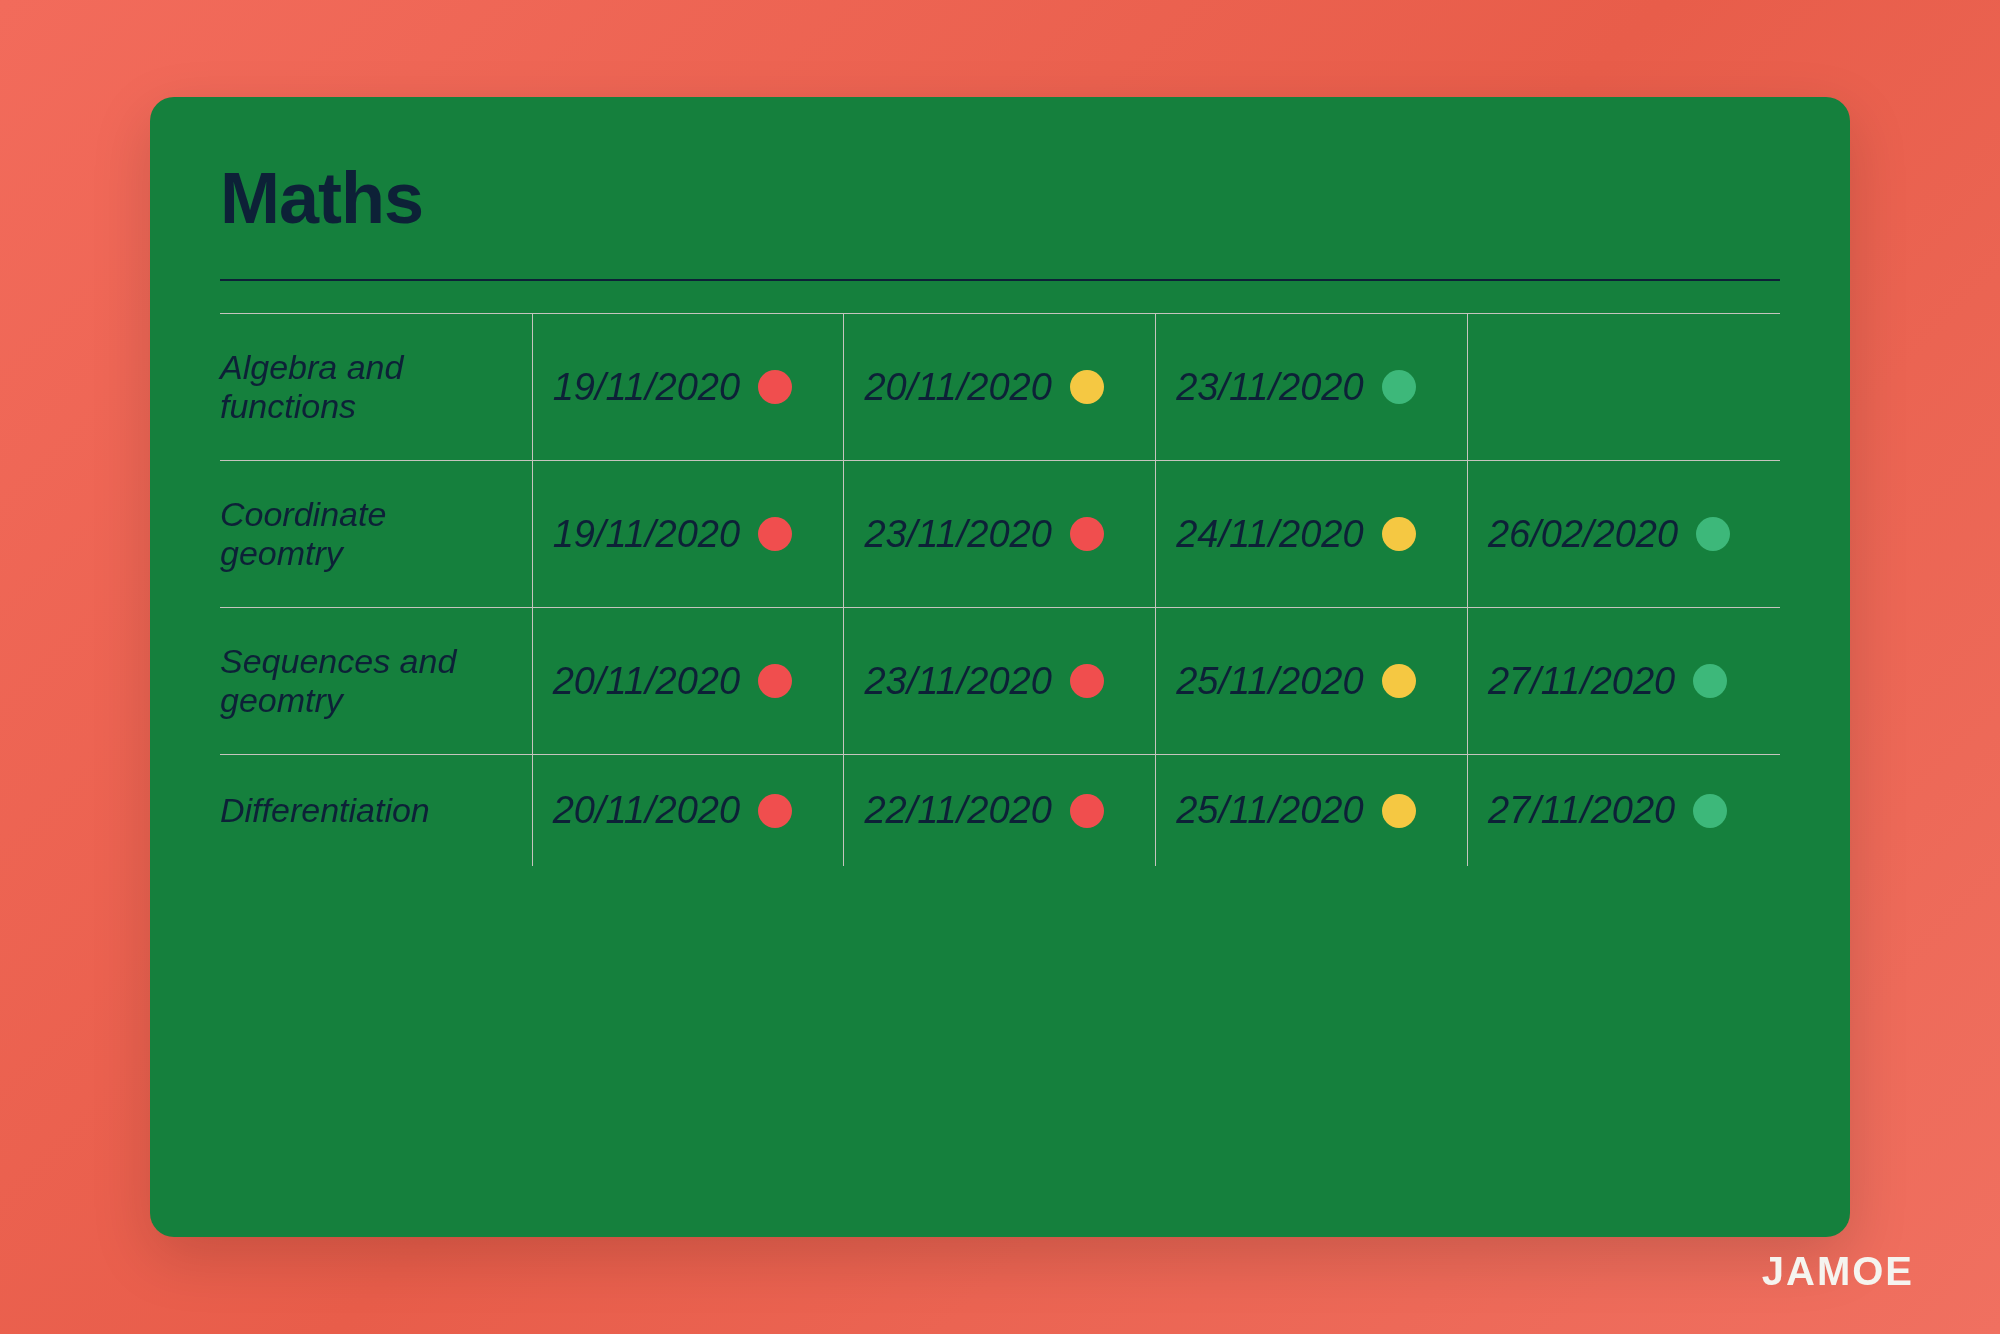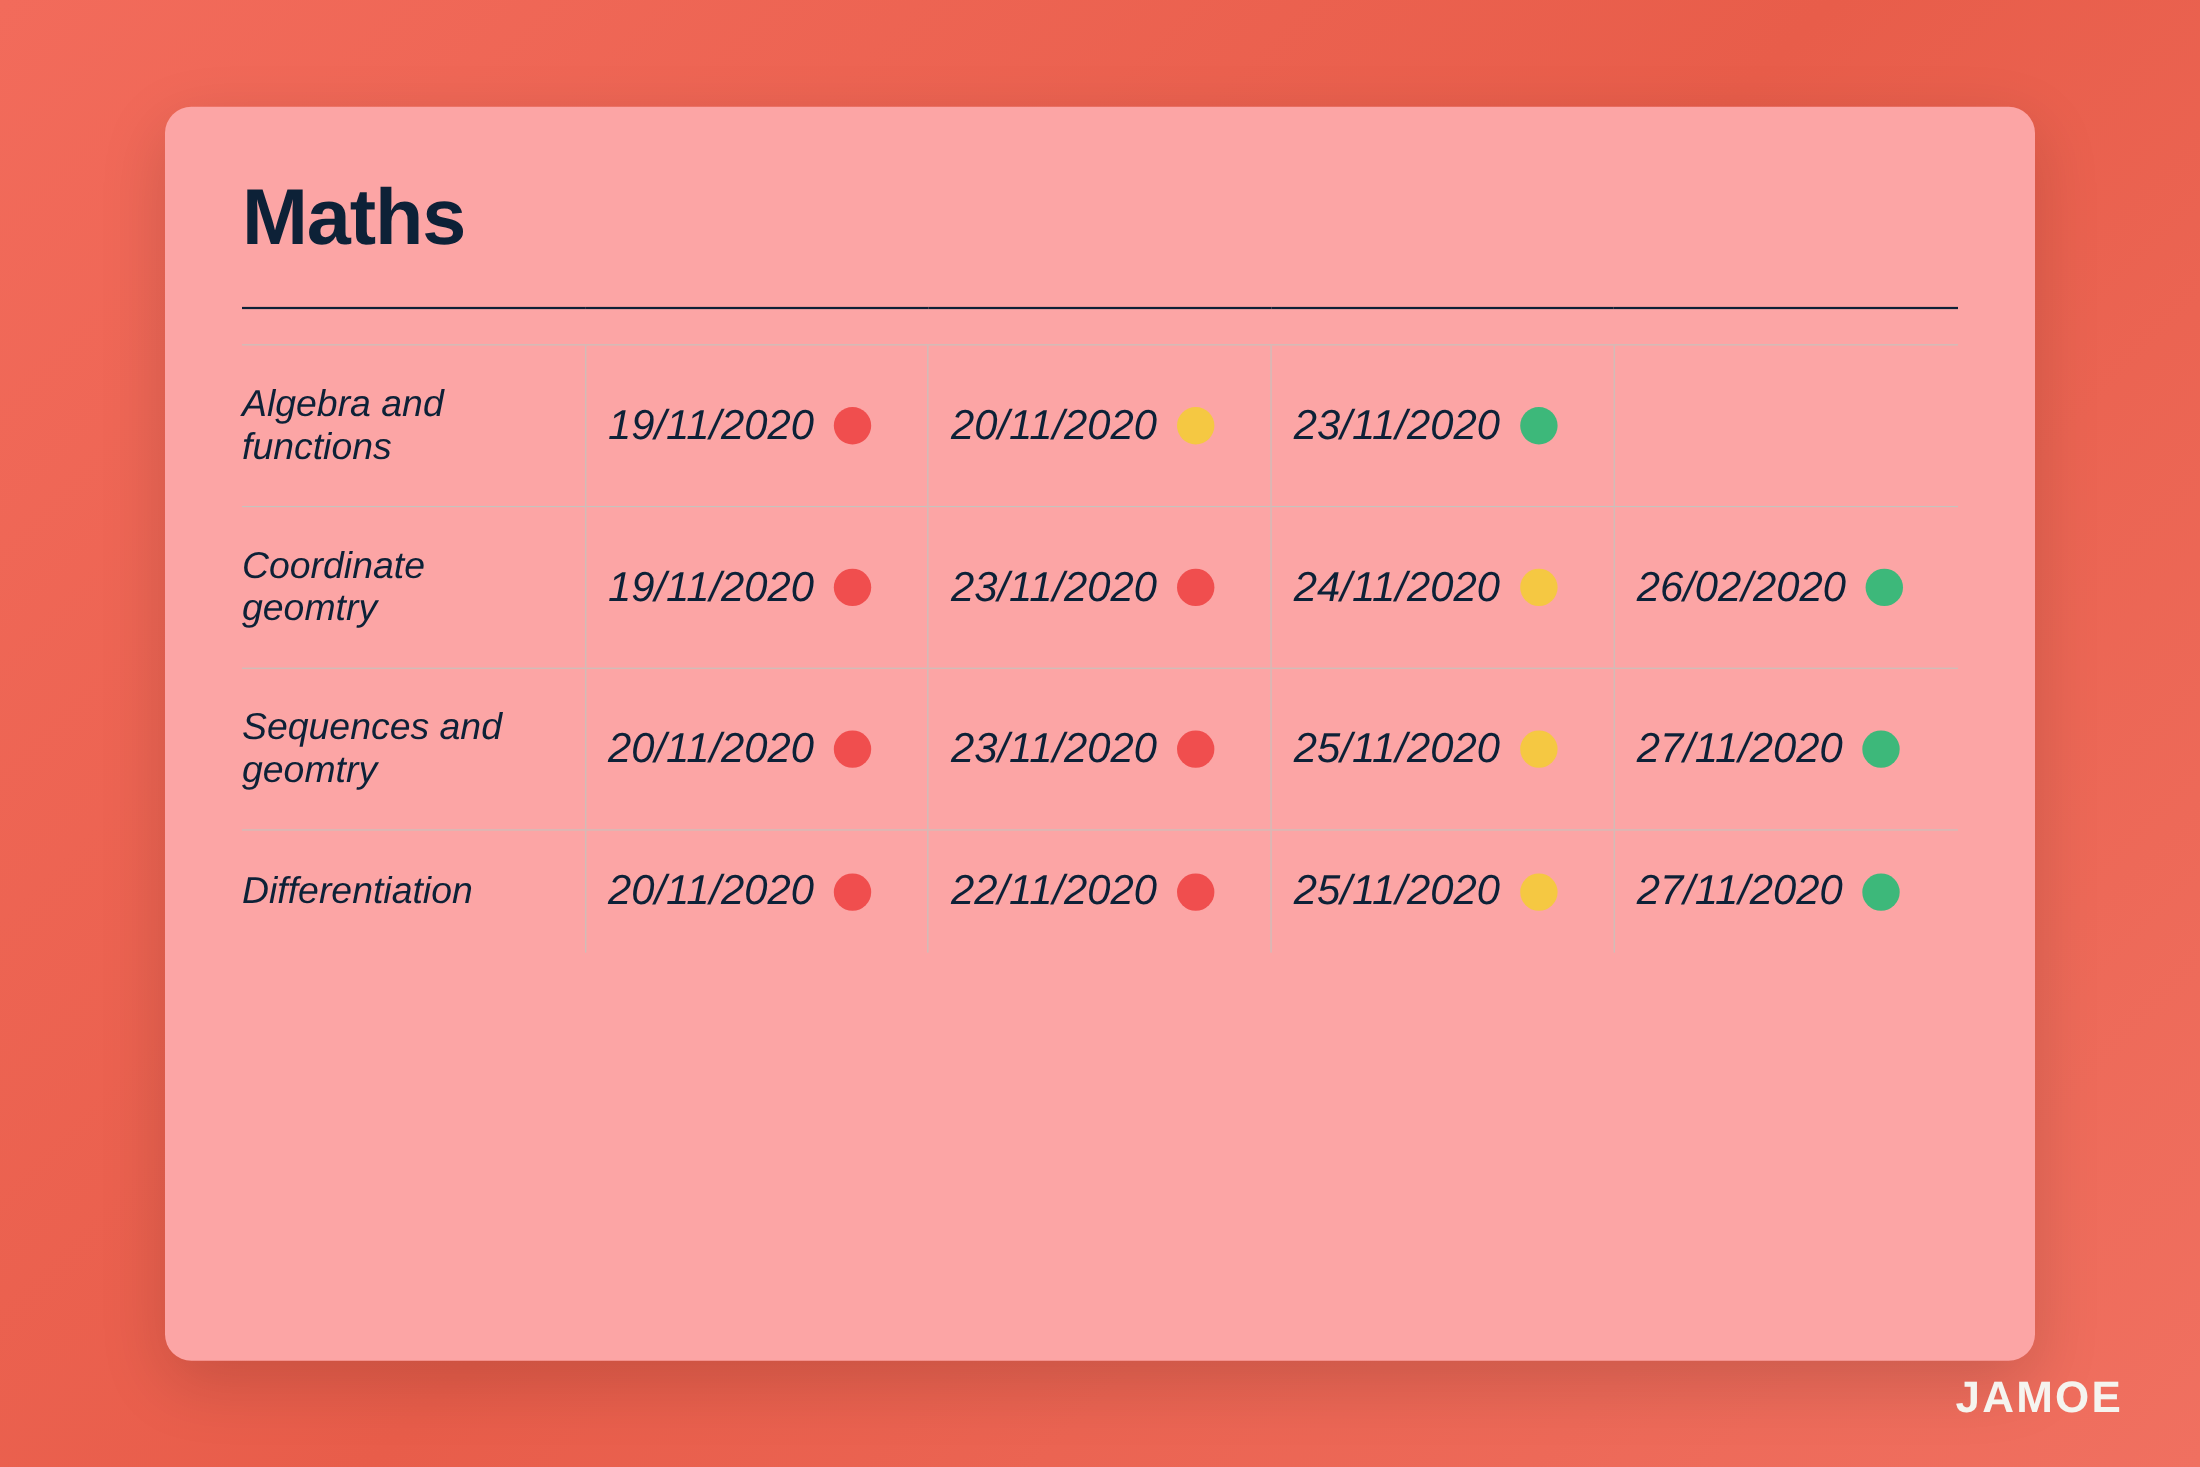--- a/index.html
+++ b/index.html
@@ -9,21 +9,21 @@
       height: 1334px;
       background: linear-gradient(135deg, #f26b5b 0%, #e85d4a 50%, #f07060 100%);
       display: flex;
       align-items: center;
       justify-content: center;
       font-family: 'Helvetica Neue', Arial, sans-serif;
       position: relative;
     }
 
     .card {
-      background: #fca5a5;
+      background: #15803d;
       border-radius: 24px;
       padding: 60px 70px 60px 70px;
       width: 1700px;
       min-height: 1140px;
       box-shadow: 0 20px 60px rgba(0,0,0,0.15);
     }
 
     .card-title {
       font-size: 72px;
       font-weight: 800;
@@ -88,21 +88,21 @@
       flex-shrink: 0;
     }
 
     .dot-red    { background: #f04e4e; }
     .dot-orange { background: #f5c842; }
     .dot-green  { background: #3db87a; }
 
     .jamoe-logo {
       position: absolute;
       bottom: 40px;
-      right: 70px;
+      right: 86px;
       font-size: 40px;
       font-weight: 800;
       color: #f5f4ef;
       letter-spacing: 2px;
     }
   </style>
 </head>
 <body>
 
 <div class="card">

